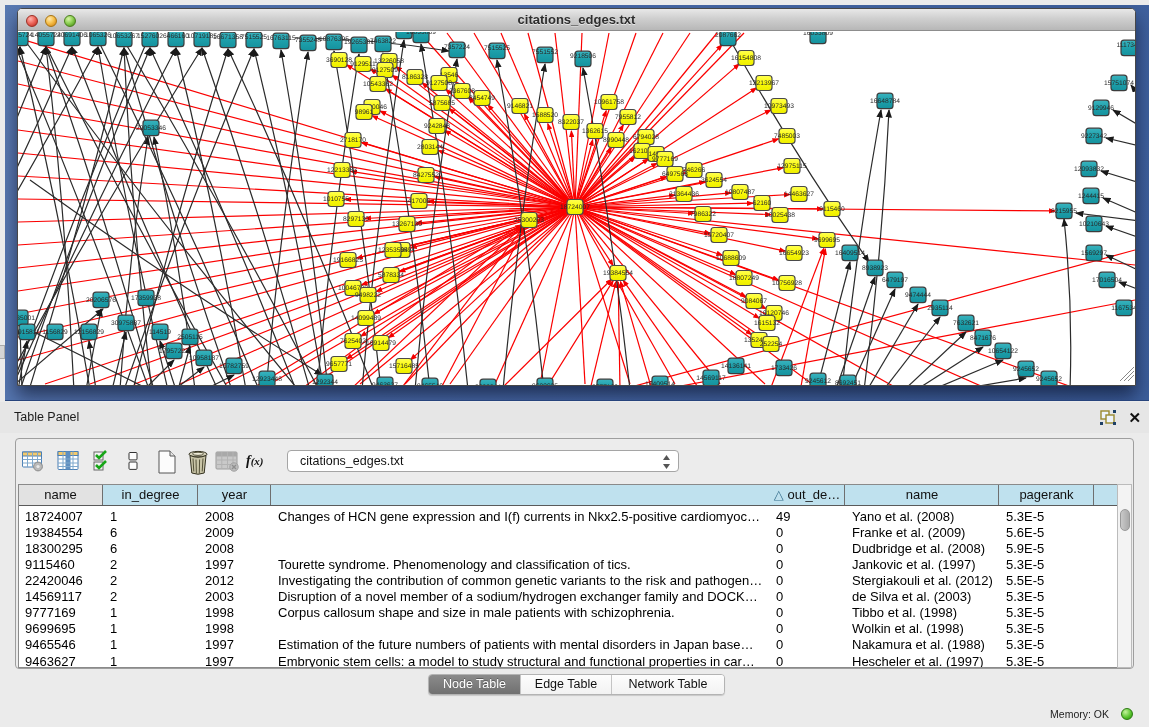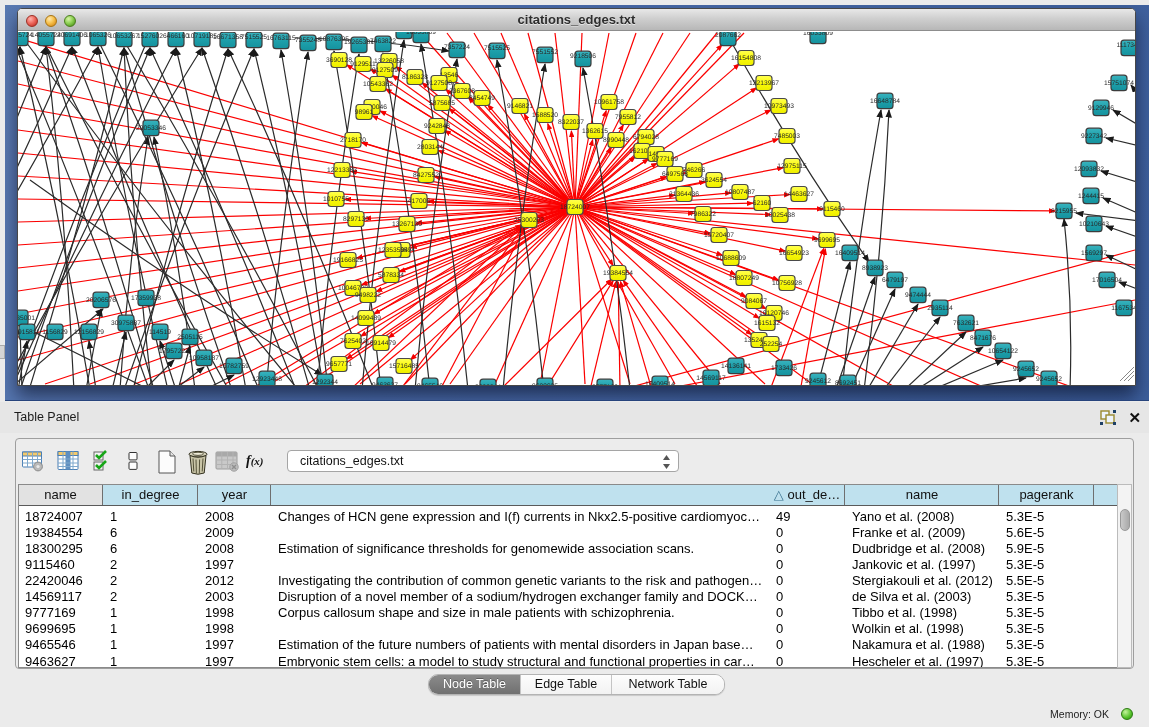--- a/index.html
+++ b/index.html
@@ -22,21 +22,21 @@
 #combo .arr{position:absolute;right:7px;top:3px;width:9px;height:16px}
 #tbl{position:absolute;left:2px;top:45px;width:1099px;height:184px;border:1px solid #8a8a8a;border-right:none;background:#fff;overflow:hidden}
 #thead{position:absolute;left:0;top:0;width:100%;height:21px;background:#bfe1ee;border-bottom:1px solid #5a5a5a}
 .hc{position:absolute;top:0;height:20px;background:#bfe1ee;border-right:1px solid #6f6f6f;text-align:center;font-size:13px;line-height:20px;color:#111}
 .hc.gray{background:#e2e2e2;border-right:1px solid #6f6f6f}
 #tbody{position:absolute;left:0;top:23px;width:100%;height:160px}
 .tr{position:absolute;left:0;width:100%;height:16px}
 .c{position:absolute;top:0;font-size:13px;line-height:16px;color:#000;white-space:nowrap;overflow:hidden}
 #vscroll{position:absolute;left:1101px;top:45px;width:15px;height:184px;background:#f3f3f3;border:1px solid #bbb}
 #vthumb{position:absolute;left:1.5px;top:24px;width:10px;height:22px;border-radius:5px;background:linear-gradient(90deg,#c9c9c9,#a9a9a9);border:1px solid #999}
-#tabs{position:absolute;left:428px;top:674px;height:21px;display:flex;border:1px solid #b3b3b3;border-radius:10px;overflow:hidden;background:#fff;box-shadow:0 1px 1px rgba(0,0,0,.15)}
+#tabs{position:absolute;left:428px;top:674px;height:21px;display:flex;border:1px solid #b3b3b3;border-radius:4px;overflow:hidden;background:#fff;box-shadow:0 1px 1px rgba(0,0,0,.15)}
 .tab{height:100%;font-size:12.5px;line-height:19px;text-align:center;color:#111;background:linear-gradient(#fdfdfd,#f2f2f2)}
 .tab.sel{background:linear-gradient(#8b8b8b,#707070);color:#fff;text-shadow:0 -1px 0 rgba(0,0,0,.3)}
 .tab+.tab{border-left:1px solid #c4c4c4}
 #mem{position:absolute;right:40px;top:708px;font-size:10.5px;color:#222}
 #memdot{position:absolute;right:16px;top:708px;width:12px;height:12px;border-radius:50%;background:radial-gradient(circle at 35% 30%,#c3f39b,#53c028 60%,#2e8a12);border:1px solid #2a7a10}
 </style></head><body>
 <div id="desk">
   <div id="win">
     <div id="tbar">
         <span class="ti">citations_edges.txt</span>
@@ -948,29 +948,29 @@
           <span class="c" style="left:91px;width:87px">6</span>
           <span class="c" style="left:186px;width:65px">2009</span>
           <span class="c" style="left:757px;width:68px">0</span>
           <span class="c" style="left:833px;width:146px">Franke et al. (2009)</span>
           <span class="c" style="left:987px;width:87px">5.6E-5</span>
         </div>
         <div class="tr" style="top:33.1px">
           <span class="c" style="left:6px;width:77px">18300295</span>
           <span class="c" style="left:91px;width:87px">6</span>
           <span class="c" style="left:186px;width:65px">2008</span>
-          <span class="c" style="left:259px;width:490px">Estimation of significance thresholds for genomewide association scans.</span>
           <span class="c" style="left:757px;width:68px">0</span>
           <span class="c" style="left:833px;width:146px">Dudbridge et al. (2008)</span>
           <span class="c" style="left:987px;width:87px">5.9E-5</span>
         </div>
         <div class="tr" style="top:49.2px">
           <span class="c" style="left:6px;width:77px">9115460</span>
           <span class="c" style="left:91px;width:87px">2</span>
           <span class="c" style="left:186px;width:65px">1997</span>
+          <span class="c" style="left:259px;width:490px">Tourette syndrome. Phenomenology and classification of tics.</span>
           <span class="c" style="left:757px;width:68px">0</span>
           <span class="c" style="left:833px;width:146px">Jankovic et al. (1997)</span>
           <span class="c" style="left:987px;width:87px">5.3E-5</span>
         </div>
         <div class="tr" style="top:65.2px">
           <span class="c" style="left:6px;width:77px">22420046</span>
           <span class="c" style="left:91px;width:87px">2</span>
           <span class="c" style="left:186px;width:65px">2012</span>
           <span class="c" style="left:259px;width:490px">Investigating the contribution of common genetic variants to the risk and pathogen…</span>
           <span class="c" style="left:757px;width:68px">0</span>

